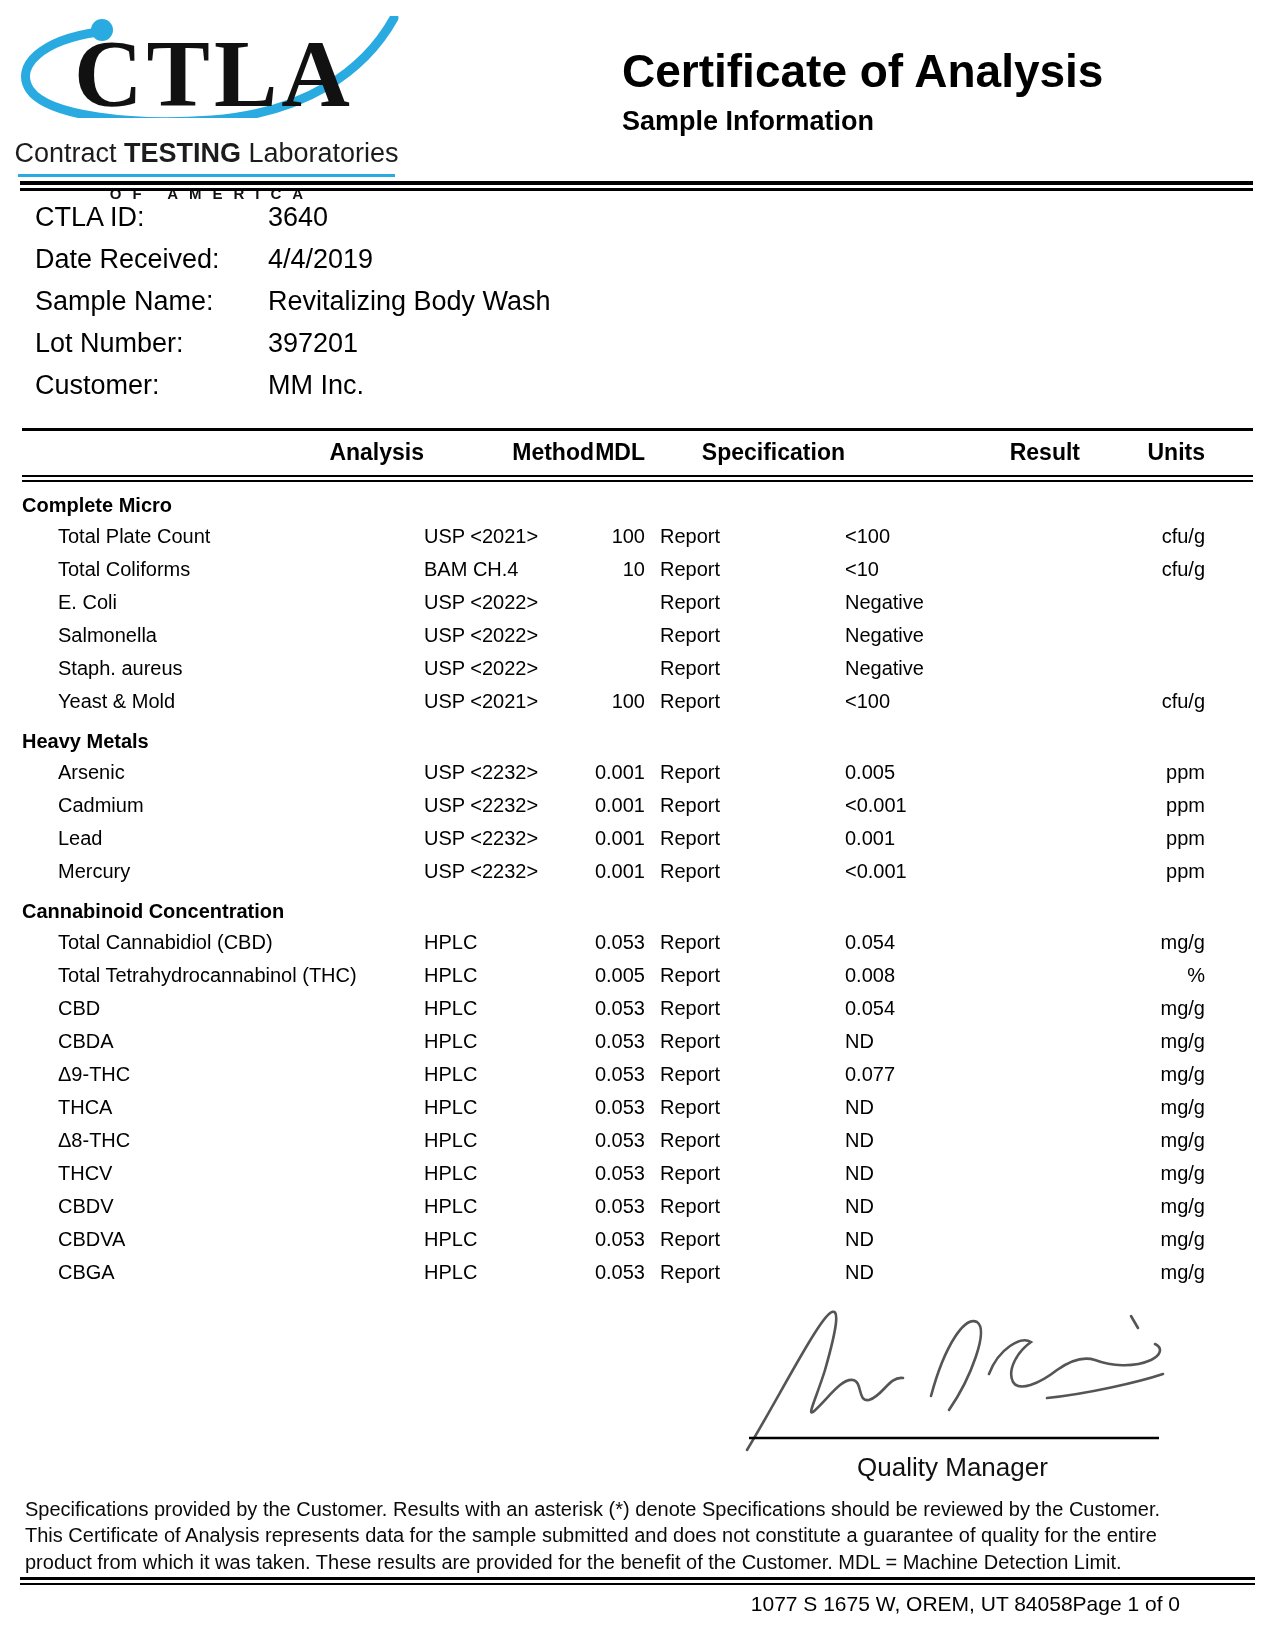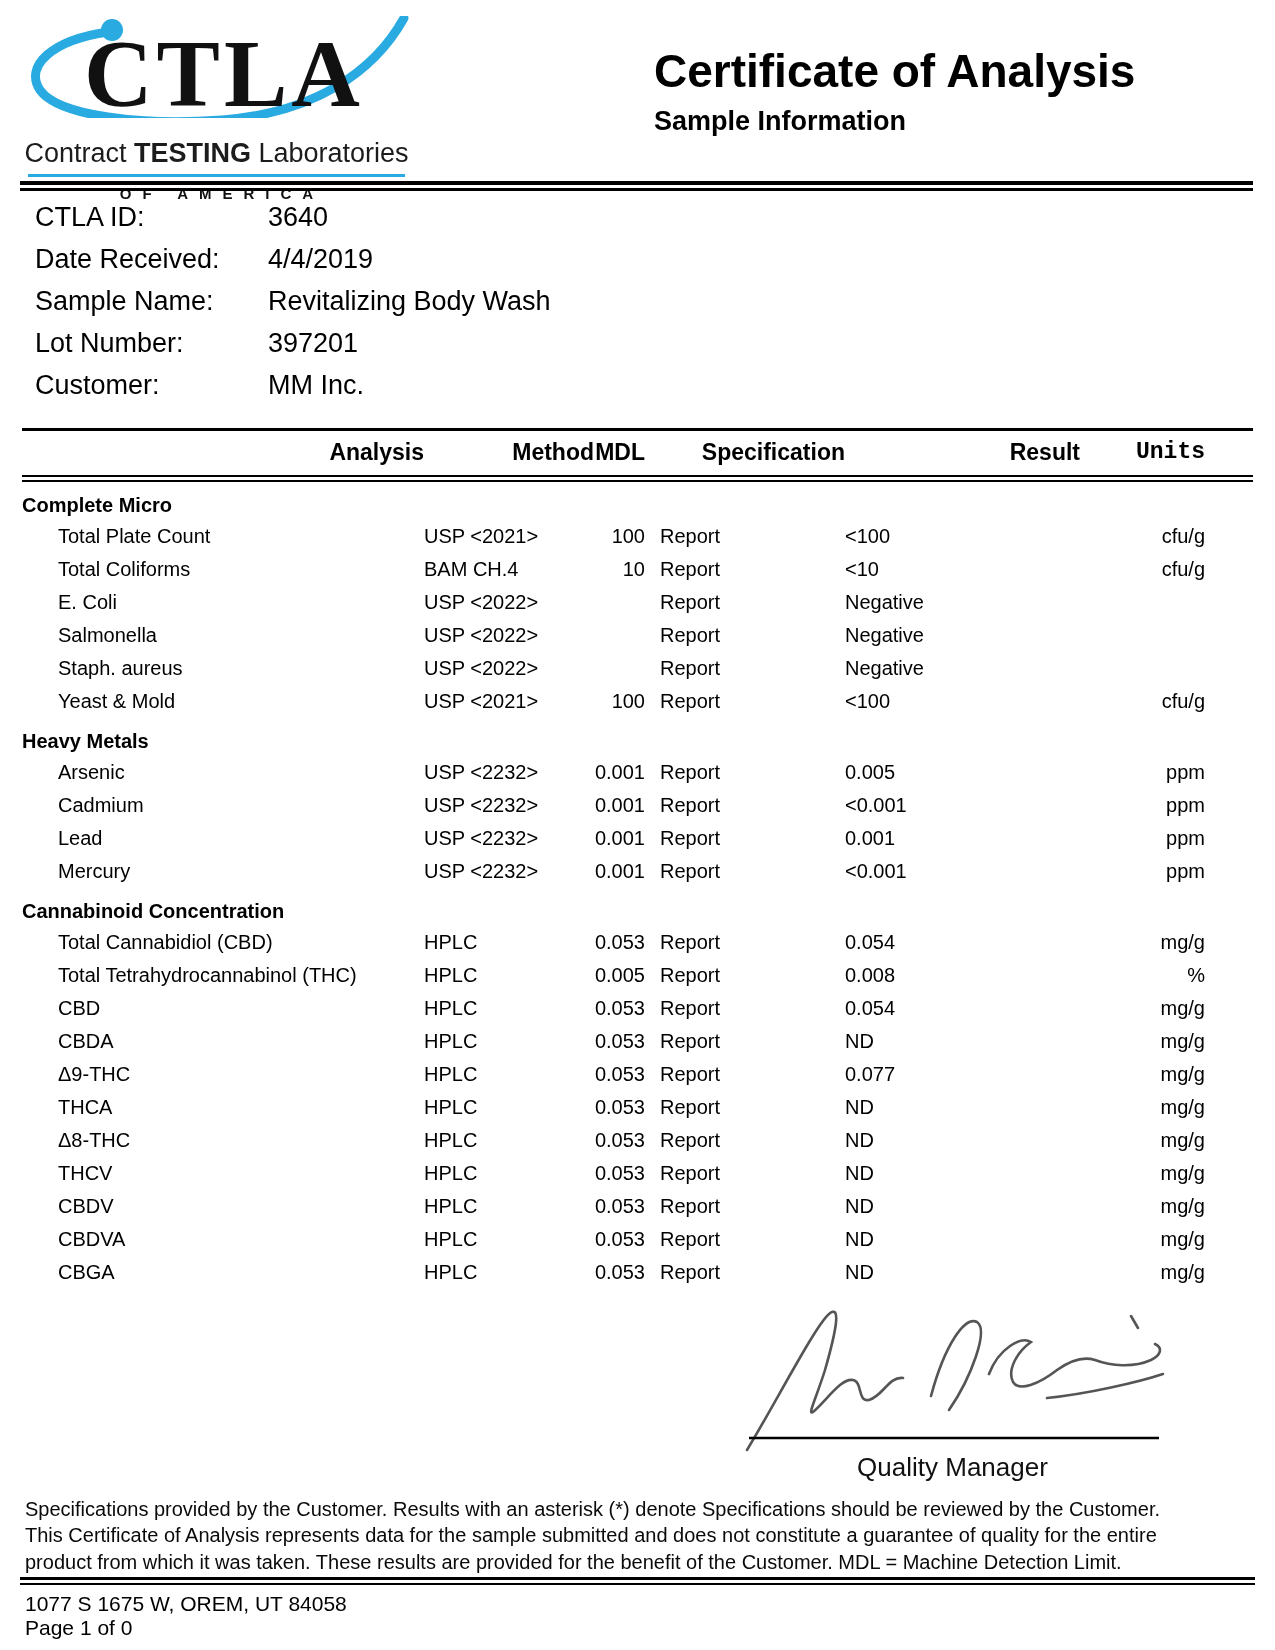--- a/index.html
+++ b/index.html
@@ -4,29 +4,29 @@
 <style>
   html,body { margin:0; padding:0; background:#e8e8e8; }
   .page {
     position:relative; width:1275px; height:1650px; margin:0 auto;
     background:#ffffff; color:#000;
     font-family:"Liberation Sans", sans-serif;
     overflow:hidden;
   }
 
   
-  .logo { position:absolute; left:24px; top:16px; width:385px; }
+  .logo { position:absolute; left:14px; top:16px; width:385px; }
   .logo-svg { display:block; width:385px; height:102px; }
   .logo-tagline { font-size:27px; color:#1c1c1c; text-align:center; margin-top:20px; white-space:nowrap; }
   .logo-tagline .bold { font-weight:bold; }
   .logo-rule { height:3px; background:var(--brand-blue,#29ABE2); margin:5px 4px 8px 4px; }
   .logo-subtagline { text-align:center; font-weight:bold; font-size:15px; letter-spacing:11px; text-indent:11px; color:#111; }
 
   
-  .title-block { position:absolute; left:622px; top:46px;margin-left:32px; }
+  .title-block { position:absolute; left:622px; top:46px; }
   .doc-title { font-size:46px; font-weight:bold; line-height:1.1; }
   .doc-subtitle { font-size:27px; font-weight:bold; margin-top:9px; }
 
   .header-rule {
     position:absolute; left:20px; top:181px; width:1233px; height:3px;
     border-top:4px solid #000; border-bottom:3px solid #000;
   }
 
   
   .sample-info { position:absolute; left:35px; top:196px; font-size:27px; }
@@ -46,21 +46,21 @@
   .analysis-table col.c6 { width:173px; }
 
   .analysis-table thead th {
     text-align:right; font-weight:bold; font-size:23px;
     padding:9px 0 10px 0;
     border-top:3px solid #000;
     border-bottom:7px double #000;
   }
   .analysis-table thead th.h-mdl { text-align:right; }
   .analysis-table thead th.h-spec { padding-left:15px; }
-  .analysis-table thead th.h-units { text-align:right; padding-right:48px;font-family:Liberation Mono, monospace; }
+  .analysis-table thead th.h-units { text-align:right; padding-right:48px; }
 
   .analysis-table td { padding:5px 0 6px 0; vertical-align:baseline; }
   .analysis-table tr.section-row td { font-weight:bold; padding:12px 0 4px 0; }
   .analysis-table td.cell-analysis { padding-left:36px; }
   .analysis-table td.cell-mdl { text-align:right; }
   .analysis-table td.cell-specification { padding-left:15px; }
   .analysis-table td.cell-units { text-align:right; padding-right:48px; }
 
   
   .sig-block { position:absolute; left:735px; top:1290px; width:435px; text-align:center; }
@@ -71,21 +71,21 @@
   .disclaimer {
     position:absolute; left:25px; top:1496px; width:1150px;
     font-size:20px; line-height:1.32; color:#0a0a0a;
   }
   .footer-rule {
     position:absolute; left:20px; top:1577px; width:1235px; height:3px;
     border-top:3px solid #000; border-bottom:2px solid #000;
   }
   .footer {
     position:absolute; left:25px; top:1592px; width:1155px;
-    display:flex; justify-content:flex-end; font-size:21px;flex-direction:column;
+    display:flex; justify-content:flex-end; font-size:21px;
   }
 </style>
 </head>
 <body>
 
 <div class="page">
 
   <div class="logo">
     <svg class="logo-svg" viewBox="0 0 385 102" aria-hidden="true">
       <path d="M 84,16 C 28,24 0,50 16,74 C 34,100 118,110 198,104 C 290,97 350,56 380,2" fill="none" stroke="var(--brand-blue,#29ABE2)" stroke-width="9" stroke-linecap="round"></path>

